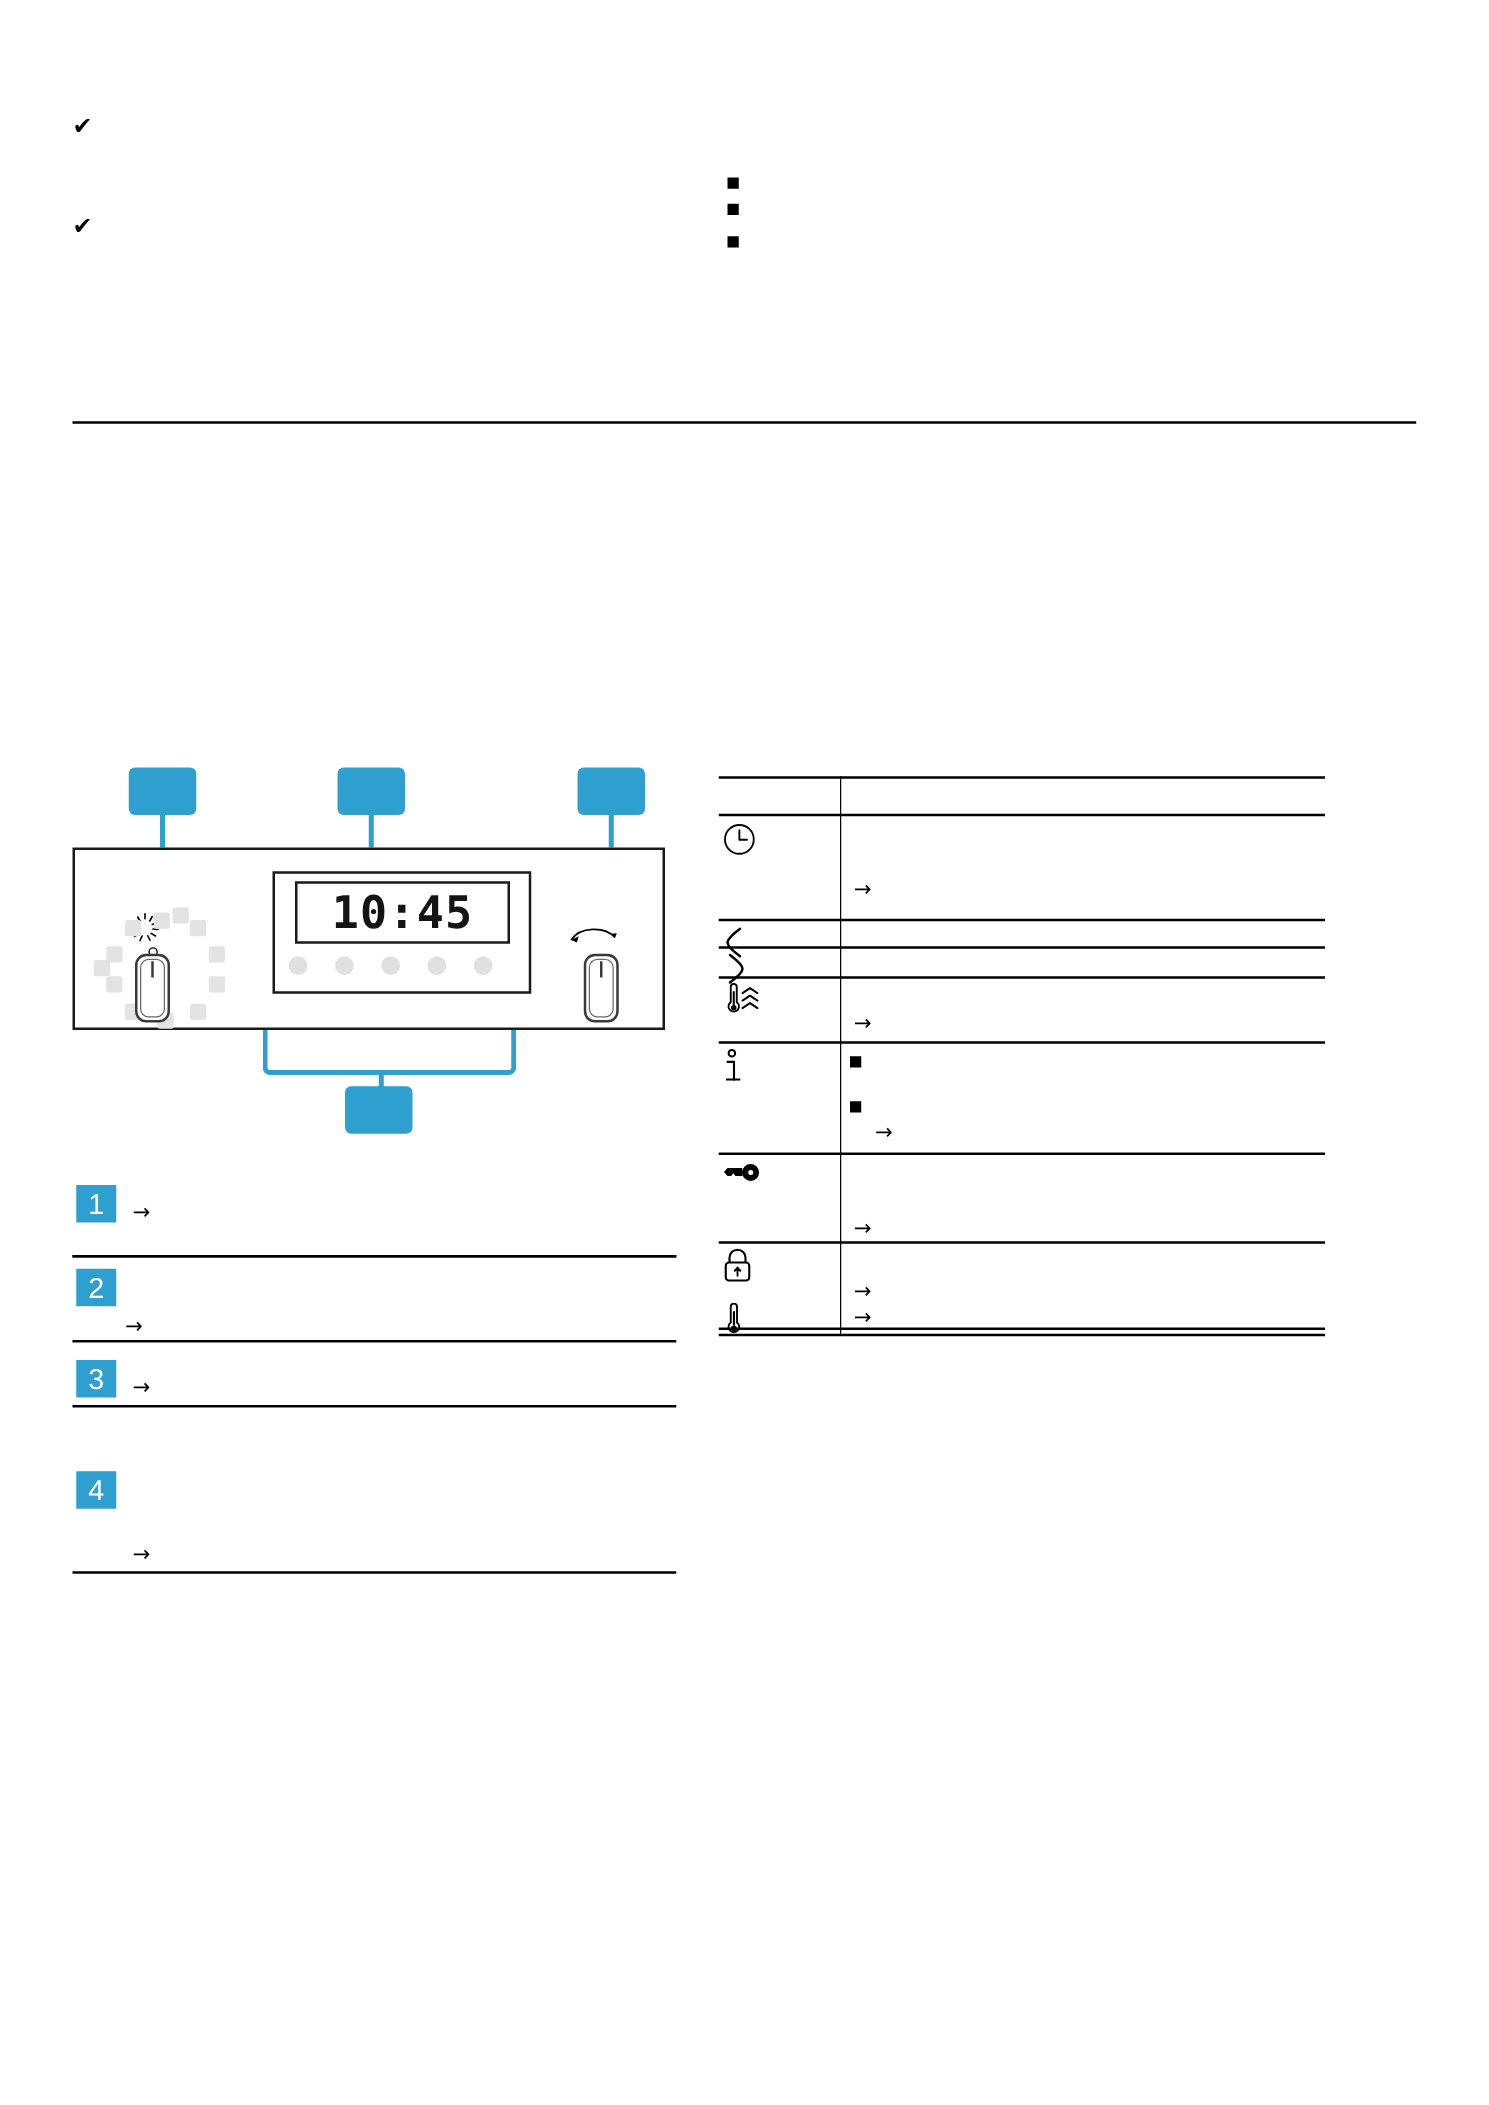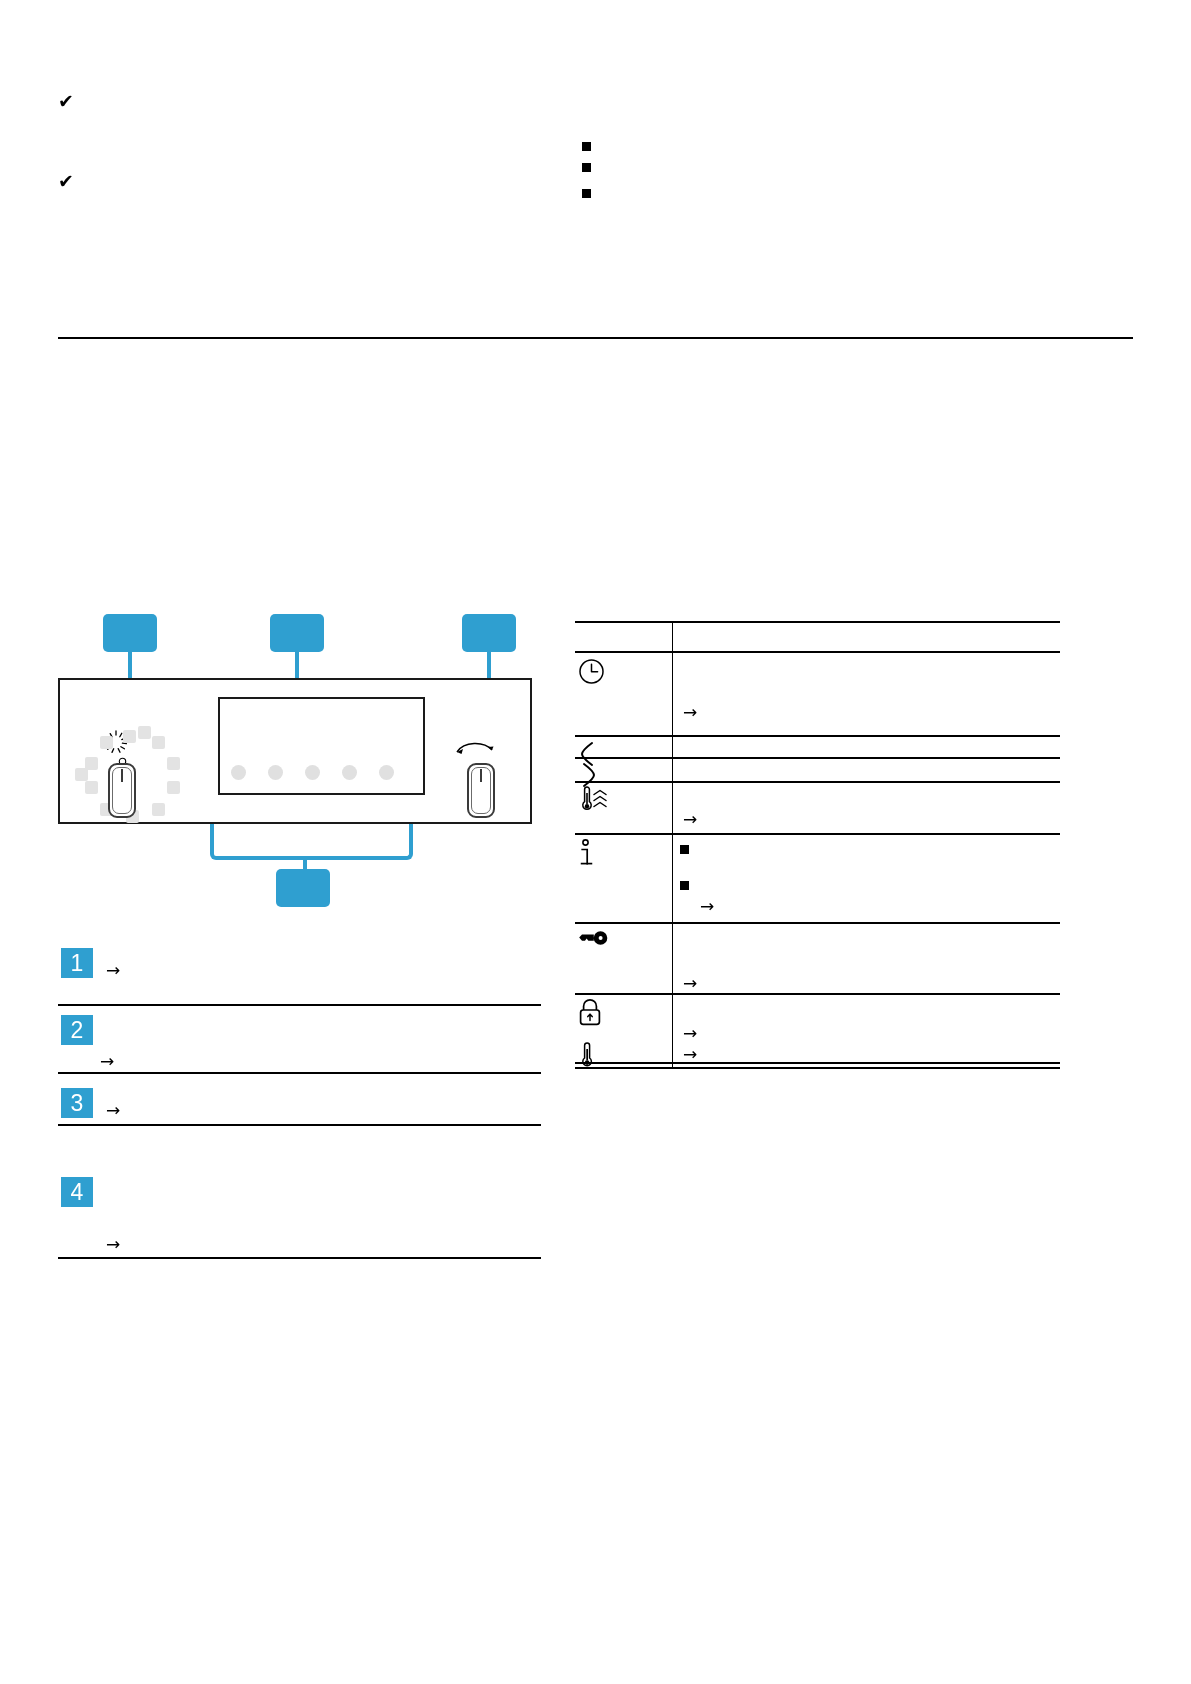--- a/index.html
+++ b/index.html
@@ -239,20 +239,23 @@
     <div class="abs pos-sq" style="left:75px;  top:768px;"></div>
     <div class="abs pos-sq" style="left:138px; top:726px;"></div>
 
     <div class="abs knob" style="left:108px; top:763px; width:28px; height:55px;">
       <div class="knob-inner"></div>
       <div class="knob-pointer"></div>
     </div>
 
     <div class="abs display-outer" style="left:218px; top:697px; width:207px; height:98px;"></div>
 
+    <div class="abs display-inner" style="left:236px; top:705px; width:172px; height:50px;">
+      <span class="display-digits">10:45</span>
+    </div>
 
     <div class="abs panel-btn" style="left:231px; top:765px;"></div>
     <div class="abs panel-btn" style="left:268px; top:765px;"></div>
     <div class="abs panel-btn" style="left:305px; top:765px;"></div>
     <div class="abs panel-btn" style="left:342px; top:765px;"></div>
     <div class="abs panel-btn" style="left:379px; top:765px;"></div>
 
     <svg class="abs" style="left:452px; top:738px;" width="44" height="22" viewBox="0 0 44 22">
       <path d="M5 14 C 12 3, 32 3, 40 12" fill="none" stroke="#000" stroke-width="1.5"></path>
       <path d="M5 14 L 11 11 L 9.5 16 Z" fill="#000"></path>

